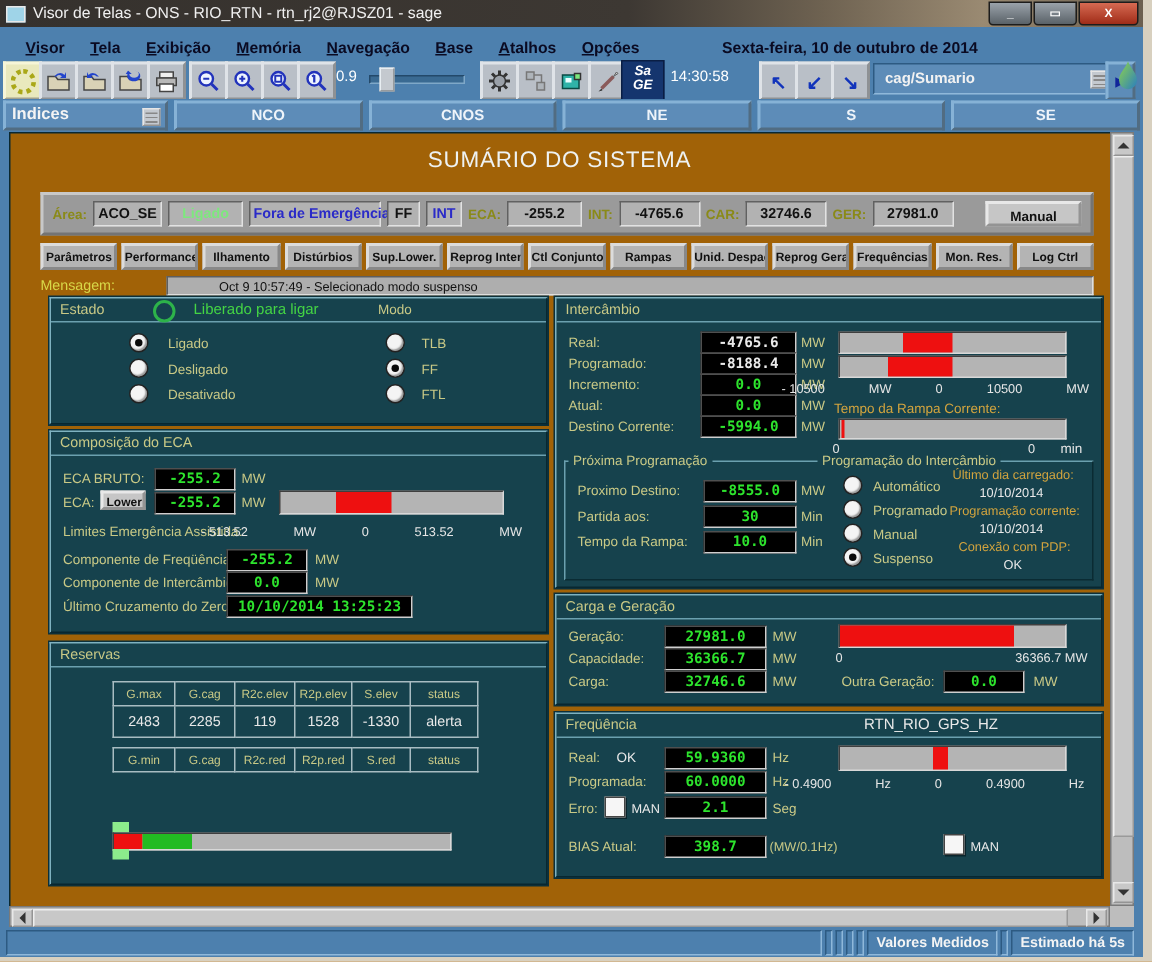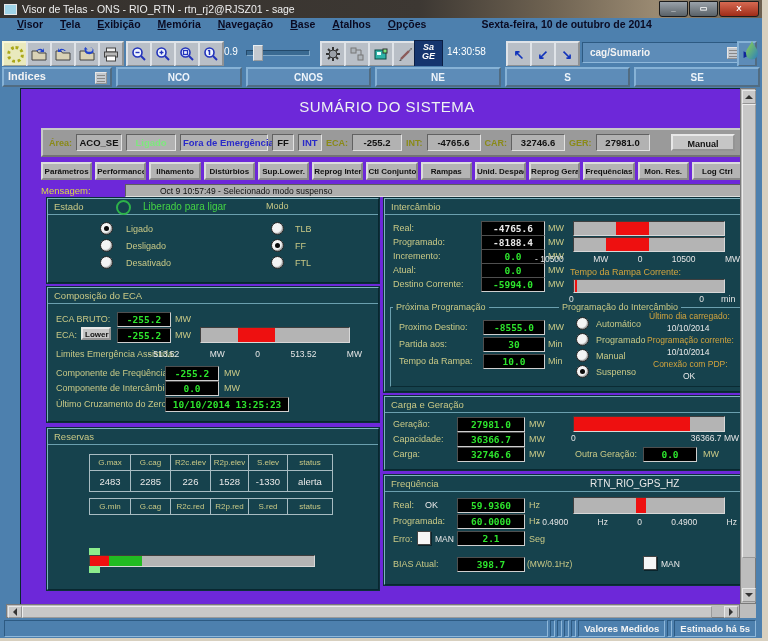--- a/index.html
+++ b/index.html
@@ -12,21 +12,21 @@
     background:linear-gradient(90deg,#35312d 0%,#3d3833 55%,#6e6251 72%,#9a8a72 86%,#6b5f4f 100%);
     color:#f0f0f0;font-size:10.5px;display:flex;align-items:center}
   .win-ico{width:11px;height:9px;margin:0 5px 0 4px;background:#9fd4e8;border:1px solid #e8e8e8;box-shadow:0 0 0 1px #333}
   .wbtns{position:absolute;right:3px;top:1px;display:flex;gap:1px}
   .wbtn{width:27px;height:14px;border:1px solid #1c1c1c;border-radius:0 0 3px 3px;
     background:linear-gradient(#9aa2aa,#5a6268);color:#fff;font-size:8px;font-weight:bold;
     text-align:center;line-height:13px}
   .wbtn.close{width:38px;background:linear-gradient(#d66a52,#a02c18)}
   
   .menubar{position:absolute;left:0;top:18px;width:762px;height:20px;background:#4d80ae;
-    display:flex;align-items:flex-start;border-bottom:1px solid #3a6econ90}
+    display:flex;align-items:flex-end;border-bottom:1px solid #3a6econ90}
   .mi{display:inline-block;color:#0a0a22;font-weight:bold;font-size:10.5px;margin-left:17px;white-space:nowrap}
   .mi::first-letter{text-decoration:underline}
   .mdate{color:#0a0a22;font-weight:bold;font-size:10.5px;margin-left:55px;white-space:nowrap}
   
   .toolbar{position:absolute;left:0;top:38px;width:762px;height:28px;background:#4d80ae}
   .tbtn{position:absolute;top:3px;width:22px;height:22px;background:#b9bfc7;
     border:2px outset #dfe3e8;display:flex;align-items:center;justify-content:center;overflow:hidden}
   .tbtn.sel{background:#e9e9bd;border-color:#f6f6d8}
   .ring{width:11px;height:11px;border:3px dotted #aaa818;border-radius:50%}
   .ttext{position:absolute;color:#fff;font-weight:normal;font-size:10px}
@@ -41,21 +41,21 @@
     display:flex;align-items:center;padding-left:7px}
   .combo-ico{position:absolute;right:3px;top:4px;width:10px;height:10px;background:#c4c9cf;border:1px outset #e6e6e6;
     background-image:repeating-linear-gradient(#888 0 1px,transparent 1px 3px);background-size:8px 7px;background-position:1px 2px;background-repeat:no-repeat}
   
   .tabsrow{position:absolute;left:0;top:66px;width:762px;height:22px;background:#4d80ae;display:flex}
   .idxbox{width:98px;margin:1px 2px;background:#5d8cb8;border:2px outset #86b2d6;color:#f4f4f4;
     font-size:11px;font-weight:bold;padding:1px 4px;position:relative}
   .tab{flex:1;margin:1px 2px;background:#5d8cb8;border:2px outset #86b2d6;color:#eef4fa;
     font-size:10px;font-weight:bold;text-align:center;padding-top:3px}
   
-  .content{position:absolute;left:20px;top:88px;width:734px;height:516px;background:#6d28d9;
+  .content{position:absolute;left:6px;top:88px;width:734px;height:516px;background:#a16207;
     box-shadow:inset 1px 1px 0 #0a2830}
   .pagetitle{position:absolute;left:0;top:10px;width:100%;text-align:center;color:#eef2f2;
     font-size:15px;letter-spacing:.5px}
   
   .areabar{position:absolute;left:21px;top:40px;width:702px;height:29px;background:#9a9a9a;
     border:2px outset #c8c8c8;display:flex;align-items:center;gap:4px;padding:0 6px;box-sizing:border-box}
   .albl{color:#8a8a18;font-size:9px;font-weight:bold;white-space:nowrap}
   .abox{height:17px;line-height:16px;background:#b2b2b2;border:1px solid;border-color:#616161 #e2e2e2 #e2e2e2 #616161;
     color:#111;font-size:9.5px;font-weight:bold;text-align:center;white-space:nowrap;padding:0 2px;box-sizing:border-box}
   .gbtn{background:#c6c6c6;border:2px outset #e8e8e8;color:#111;font-size:9px;font-weight:bold;text-align:center}
@@ -388,21 +388,21 @@
           <td style="width:40px">G.max</td>
           <td style="width:39px">G.cag</td>
           <td style="width:39px">R2c.elev</td>
           <td style="width:37px">R2p.elev</td>
           <td style="width:38px">S.elev</td>
           <td style="width:44px">status</td>
         </tr>
         <tr class="vl">
           <td>2483</td>
           <td>2285</td>
-          <td class="c-g">226</td>
+          <td class="c-g">119</td>
           <td>1528</td>
           <td>-1330</td>
           <td class="c-y">alerta</td>
         </tr>
       </tbody>
           </table>
       <table class="rtb" style="left:41px;top:69px;width:237px">
         <tbody>
               <tr class="hd">
           <td style="width:40px">G.min</td>

